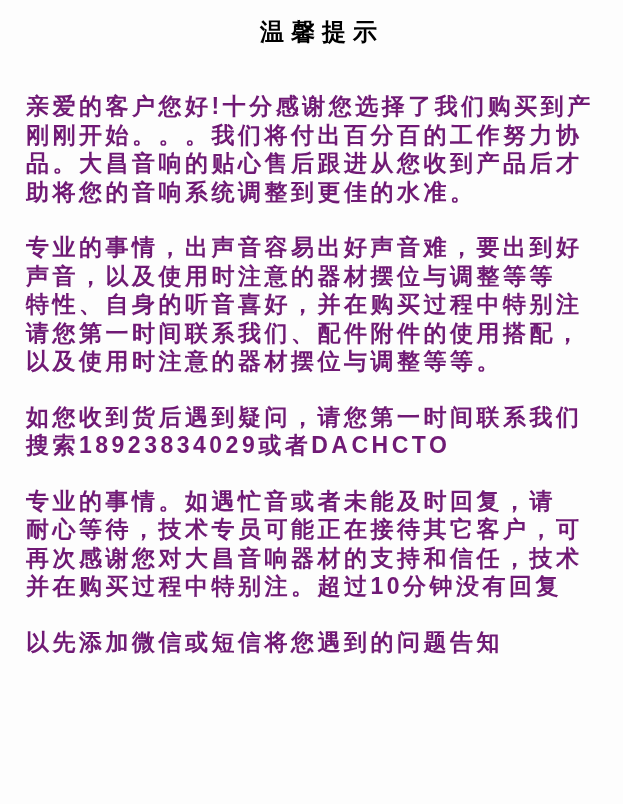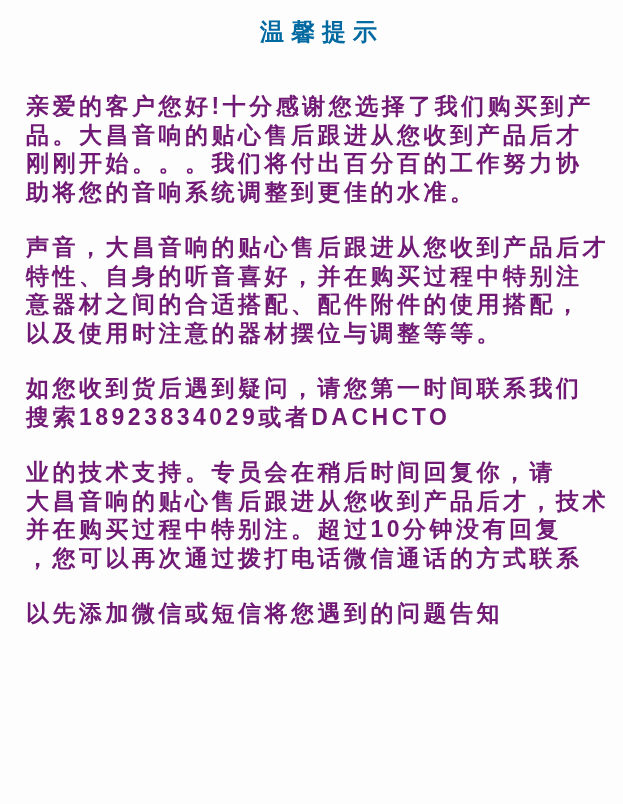--- a/index.html
+++ b/index.html
@@ -21,21 +21,21 @@
     color: #1b1b1b;
   }
   .title {
     margin: 0 0 44px 0;
     text-align: center;
     font-family: "Liberation Serif", "DejaVu Serif", serif;
     font-size: 24px;
     font-weight: 600;
     letter-spacing: 7px;
     line-height: 32px;
-    color: #0369a1;
+    color: #000000;
     
     text-indent: 7px;
   }
   .paragraphs {
     font-family: "Liberation Sans", serif;
   }
   .paragraph {
     margin: 0 0 27px 0;
   }
   .paragraph:last-child {
@@ -51,37 +51,38 @@
   }
 </style>
 </head>
 <body>
 
 <div class="page">
   <h1 class="title">温馨提示</h1>
   <div class="paragraphs">
       <div class="paragraph">
         <div class="text-line">亲爱的客户您好!十分感谢您选择了我们购买到产</div>
+        <div class="text-line">刚刚开始。。。我们将付出百分百的工作努力协</div>
         <div class="text-line">品。大昌音响的贴心售后跟进从您收到产品后才</div>
-        <div class="text-line">刚刚开始。。。我们将付出百分百的工作努力协</div>
         <div class="text-line">助将您的音响系统调整到更佳的水准。</div>
       </div>
       <div class="paragraph">
-        <div class="text-line">声音，大昌音响的贴心售后跟进从您收到产品后才</div>
+        <div class="text-line">专业的事情，出声音容易出好声音难，要出到好</div>
+        <div class="text-line">声音，以及使用时注意的器材摆位与调整等等</div>
         <div class="text-line">特性、自身的听音喜好，并在购买过程中特别注</div>
-        <div class="text-line">意器材之间的合适搭配、配件附件的使用搭配，</div>
+        <div class="text-line">请您第一时间联系我们、配件附件的使用搭配，</div>
         <div class="text-line">以及使用时注意的器材摆位与调整等等。</div>
       </div>
       <div class="paragraph">
         <div class="text-line">如您收到货后遇到疑问，请您第一时间联系我们</div>
         <div class="text-line">搜索18923834029或者DACHCTO</div>
       </div>
       <div class="paragraph">
-        <div class="text-line">业的技术支持。专员会在稍后时间回复你，请</div>
-        <div class="text-line">大昌音响的贴心售后跟进从您收到产品后才，技术</div>
+        <div class="text-line">专业的事情。如遇忙音或者未能及时回复，请</div>
+        <div class="text-line">耐心等待，技术专员可能正在接待其它客户，可</div>
+        <div class="text-line">再次感谢您对大昌音响器材的支持和信任，技术</div>
         <div class="text-line">并在购买过程中特别注。超过10分钟没有回复</div>
-        <div class="text-line">，您可以再次通过拨打电话微信通话的方式联系</div>
       </div>
       <div class="paragraph">
         <div class="text-line">以先添加微信或短信将您遇到的问题告知</div>
       </div>
     </div>
 </div>
 
 </body></html>

